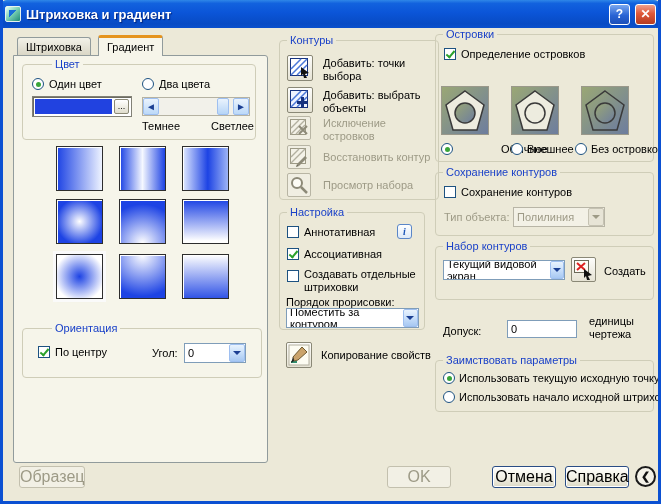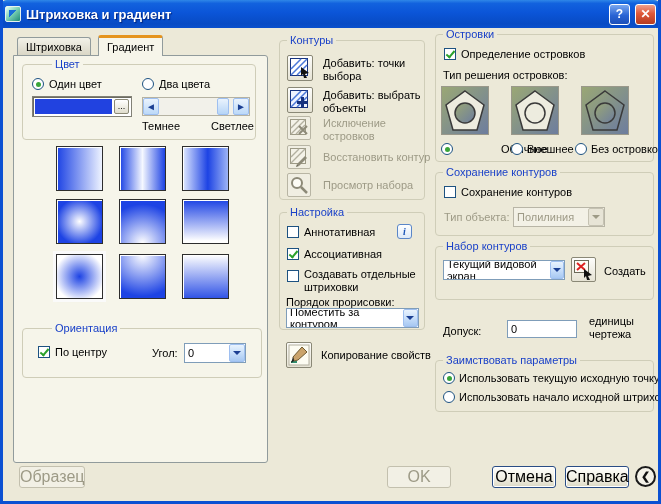--- a/index.html
+++ b/index.html
@@ -171,21 +171,21 @@
     </div>
     <span class="cb on" style="left:24px; top:290px;"></span>
     <span class="lbl" style="left:41px; top:290px;">По центру</span>
     <span class="lbl" style="left:138px; top:291px;">Угол:</span>
     <div class="combo" style="left:170px; top:287px; width:62px; height:20px;">
       <span>0</span>
       <span class="arrow-btn"></span>
     </div>
   </div>
 
-  <div class="group" style="left:276px; top:40px; width:146px; height:160px;text-align:right;">
+  <div class="group" style="left:276px; top:40px; width:160px; height:160px;text-align:right;">
     <div class="group-title">Контуры</div>
   </div>
   <div class="iconbtn" style="left:284px; top:55px;">
     <svg width="22" height="22" viewBox="0 0 22 22">
       <rect x="1.5" y="1.5" width="17" height="17" fill="#fff" stroke="#16327e"></rect>
       <path d="M2 12 L12 2 M2 18 L18 2 M8 18 L18 8" stroke="#4a78d8" stroke-width="1.5" fill="none"></path>
       <polygon points="12,10 20,16 16,17 18,21 15,21 14,17 12,19" fill="#111"></polygon>
     </svg>
   </div>
   <span class="lbl two-line" style="left:320px; top:57px; width:100px;">Добавить: точки выбора</span>
@@ -247,21 +247,20 @@
       <path d="M6 17 L5 13 L3 19 Z" fill="#222"></path>
     </svg>
   </div>
   <span class="lbl" style="left:318px; top:349px;">Копирование свойств</span>
 
   <div class="group" style="left:432px; top:34px; width:219px; height:128px;">
     <div class="group-title">Островки</div>
   </div>
   <span class="cb on" style="left:441px; top:48px;"></span>
   <span class="lbl" style="left:458px; top:48px;">Определение островков</span>
-  <span class="lbl" style="left:440px; top:69px;">Тип решения островков:</span>
 
   <div class="island-img" style="left:438px; top:86px;">
     <svg width="46" height="47" viewBox="0 0 46 47">
       <defs>
           <linearGradient id="g1" x1="0" y1="0" x2="1" y2="1">
         <stop offset="0" stop-color="#9aa775"></stop>
             <stop offset="1" stop-color="#6d7d9e"></stop>
           </linearGradient>
         </defs>
       <rect width="46" height="47" fill="url(#g1)"></rect>

